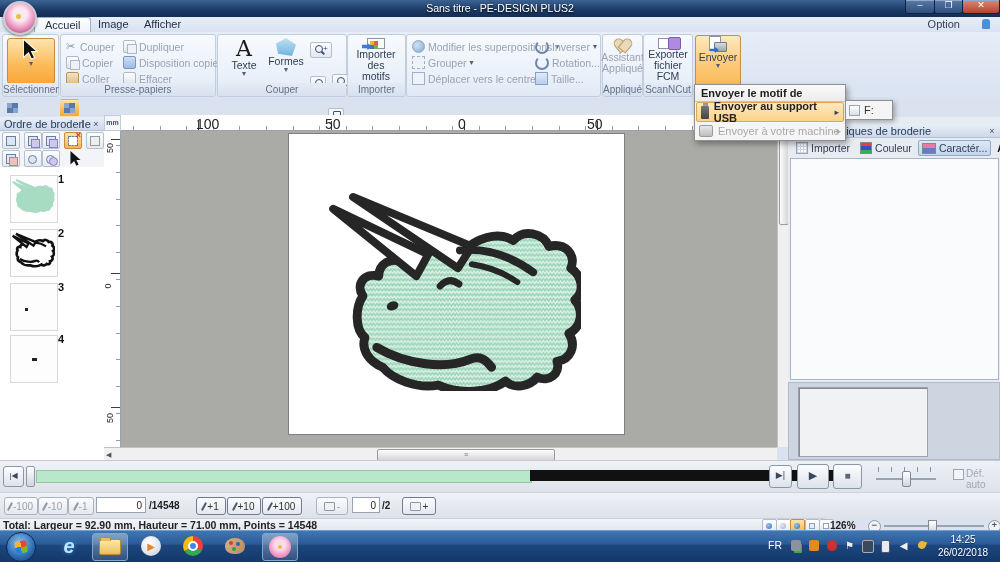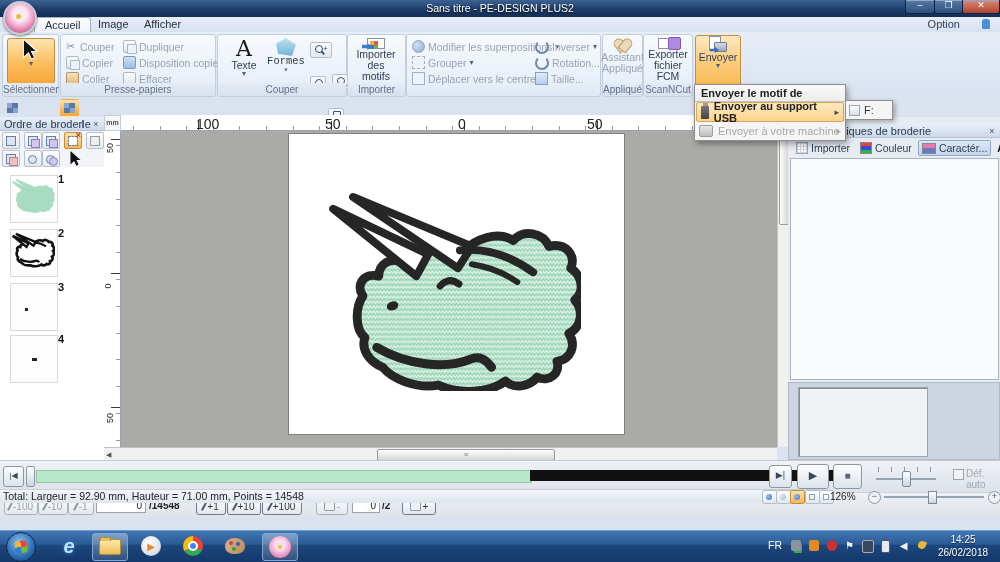--- a/index.html
+++ b/index.html
@@ -182,21 +182,21 @@
   .stbtn{position:absolute;top:4px;height:16px;border:1px solid #aab3c0;border-radius:3px;background:linear-gradient(#fbfcfd,#e3e8ef);
      display:flex;align-items:center;justify-content:center;gap:2px;font-size:10px;color:#9aa3af;}
   .stbtn.en{color:#333;border-color:#707c8c;}
   .needle{width:2px;height:9px;background:#8e98a4;transform:rotate(28deg);border-radius:1px;}
   .stbtn.en .needle{background:#4c5a6a;}
   .framei{width:9px;height:7px;border:1px solid #8e98a4;border-radius:1px;background:#eef1f5;}
   .numbox{position:absolute;top:4px;height:16px;background:#fff;border:1px solid #98a2b0;box-sizing:border-box;
      text-align:right;padding:2px 3px 0 0;font-size:10px;color:#222;}
   .stlabel{position:absolute;top:7px;font-size:10px;font-weight:bold;color:#222;}
   
-  #statusbar{left:0;top:489px;width:825px;height:13px;background:linear-gradient(#f3f6fa,#dfe5ee);border-top:1px solid #c8cfd9;}
+  #statusbar{left:0;top:518px;width:825px;height:13px;background:linear-gradient(#f3f6fa,#dfe5ee);border-top:1px solid #c8cfd9;font-weight:bold;}
   #status-text{left:3px;top:0;line-height:13px;font-size:10.5px;color:#222;}
   .vbtn{position:absolute;top:0px;width:13px;height:12px;border:1px solid #b3bcc8;border-radius:2px;background:linear-gradient(#fff,#e2e8f0);}
   .vbtn .b{position:absolute;left:2.5px;top:2.5px;width:6px;height:6px;border-radius:50%;background:radial-gradient(circle at 35% 35%,#9cc4ee,#2f6fc0);}
   .vbtn.hl{background:linear-gradient(#fde4ae,#f9b650);border-color:#c28d3d;}
   #zoom-label{left:830px;top:0;line-height:13px;font-size:10px;color:#222;}
   #zoom-minus{left:868px;top:1px;width:11px;height:11px;border:1px solid #8e98a6;border-radius:50%;background:#eef1f5;font-size:9px;line-height:9px;text-align:center;color:#555;}
   #zoom-track{left:884px;top:6px;width:100px;height:2px;background:#9aa4b0;}
   #zoom-knob{left:928px;top:1px;width:7px;height:11px;background:linear-gradient(#fff,#cfd6df);border:1px solid #7e8a9a;}
   #zoom-plus{left:988px;top:1px;width:11px;height:11px;border:1px solid #8e98a6;border-radius:50%;background:#eef1f5;font-size:9px;line-height:9px;text-align:center;color:#555;}
   
@@ -307,21 +307,21 @@
         </div>
       <div class="grp-label">Presse-papiers</div>
     </div>
 
     <div class="grp" id="grp-tools">
       <div class="bigbtn" style="left:4px;">
         <span class="ATxt">A</span>
         <span class="biglabel">Texte</span>
         <span class="arr">▾</span>
       </div>
-      <div class="bigbtn" style="left:46px;font-family:Liberation Mono, monospace;">
+      <div class="bigbtn" style="left:46px;">
         <span class="shape-ic"></span>
         <span class="biglabel">Formes</span>
         <span class="arr">▾</span>
       </div>
       <div class="zbtn abs" style="left:92px;top:7px;">
         <span class="mag"></span>
           <span class="magsign">+</span>
         </div>
       <div class="zbtn abs" style="left:92px;top:25px;width:14px;">
         <span class="mag"></span>

